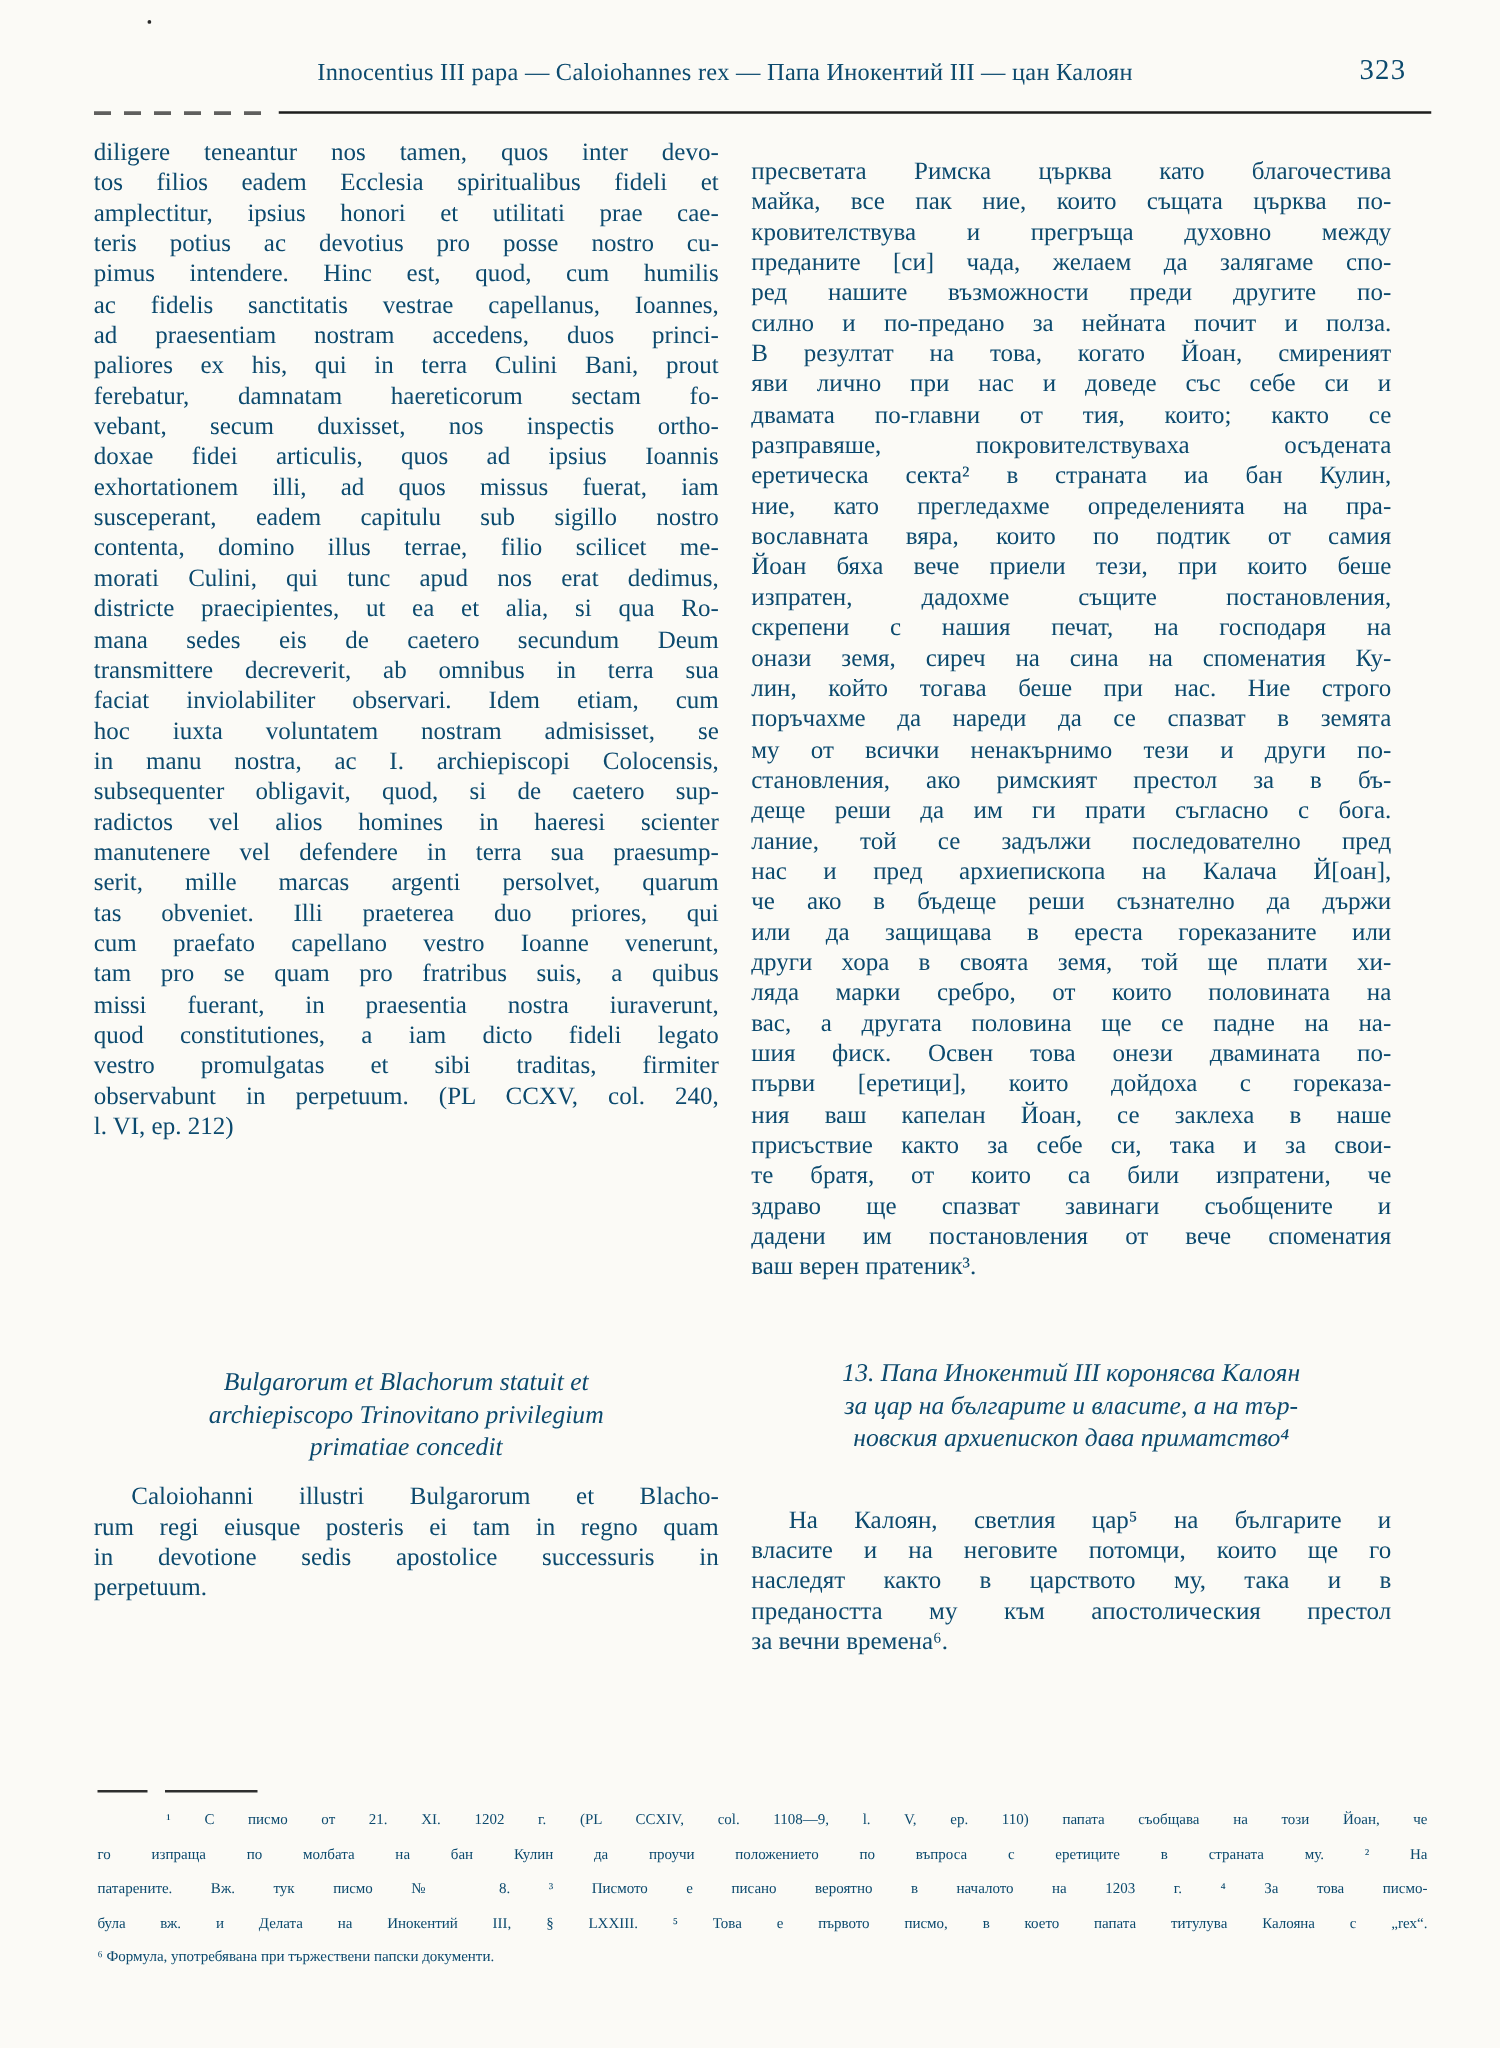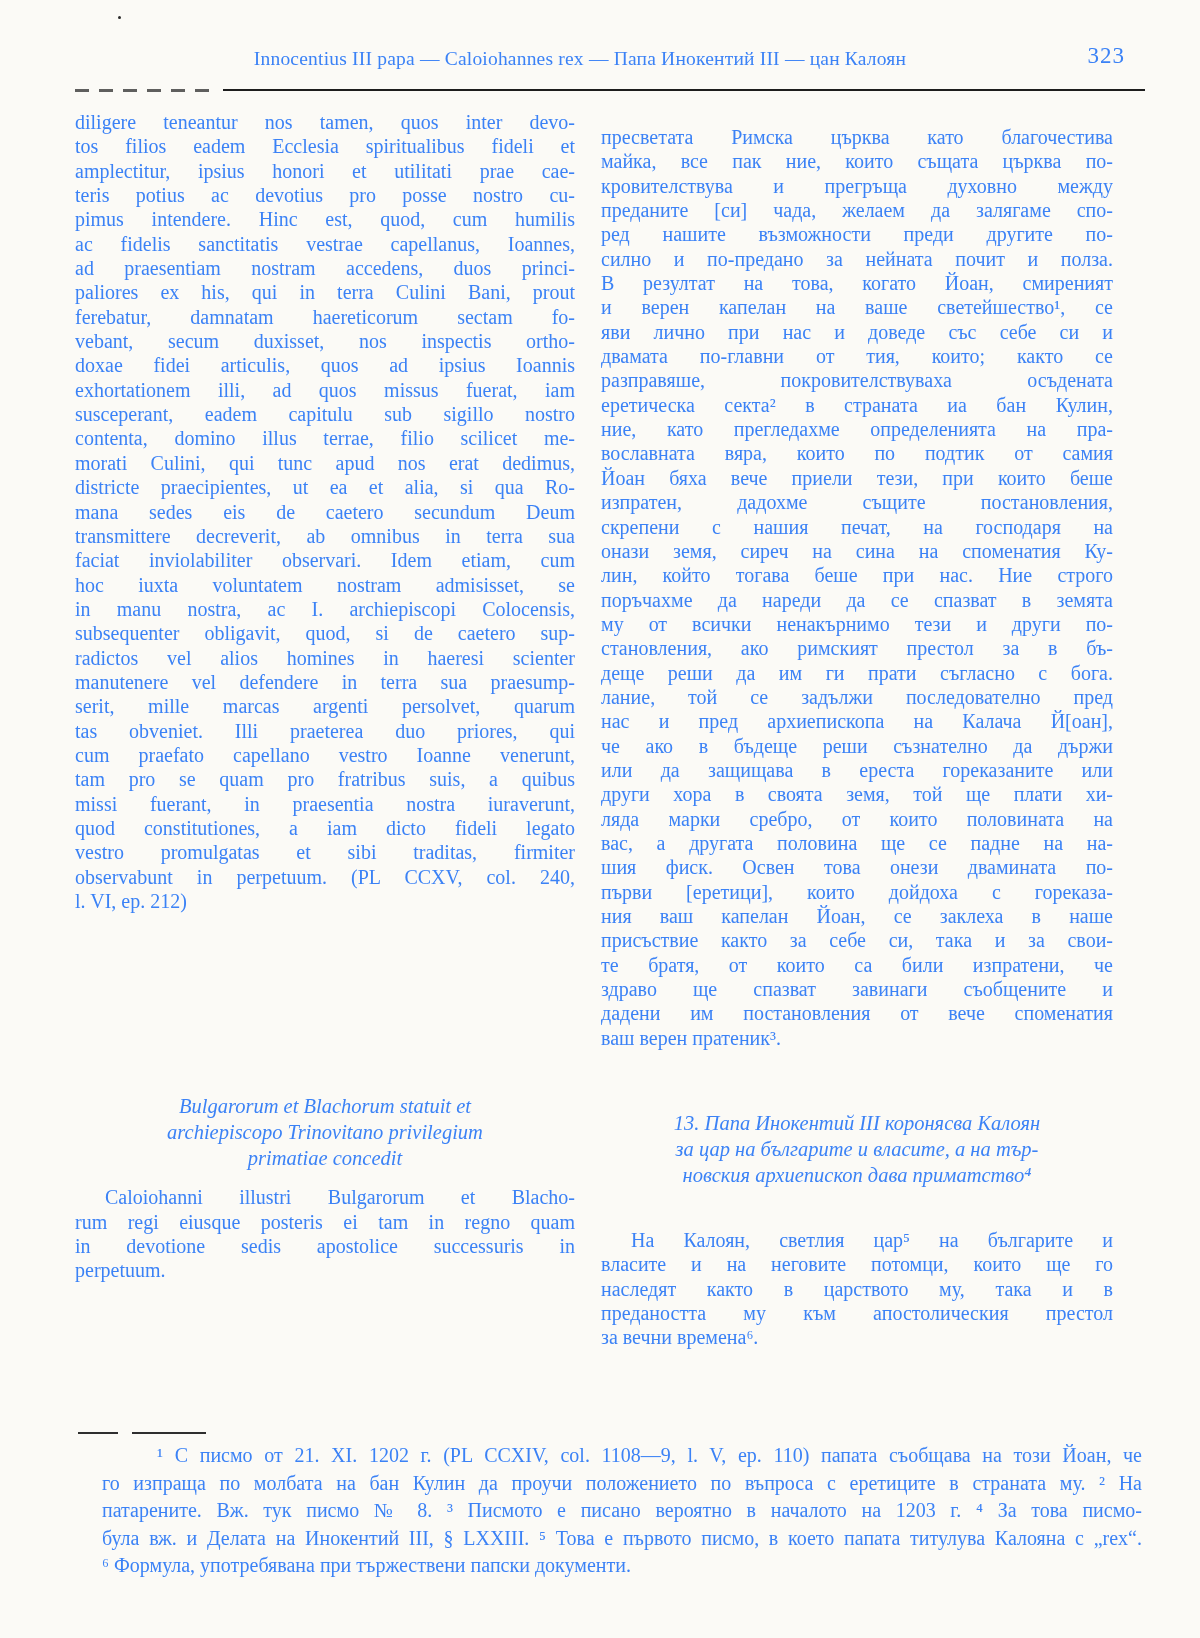--- a/index.html
+++ b/index.html
@@ -1,20 +1,20 @@
 <!DOCTYPE html>
 <html><head>
 <meta charset="utf-8">
 <style>
   html,body{margin:0;padding:0;background:#e8e6e0;}
   .page{
     position:relative;
     width:1200px;height:1638px;
     background:#fbfaf6;
-    color:#3b82f6;
+    color:#0c4a6e;
     font-family:"Liberation Serif","DejaVu Serif",serif;
     overflow:hidden;
   }
   .speck{position:absolute;background:#2a2a2a;border-radius:50%;}
   .header{position:absolute;top:48px;left:75px;width:1070px;height:30px;}
   .header-title{
     text-align:center;font-size:19.5px;letter-spacing:.2px;
     padding-right:60px;white-space:nowrap;
   }
   .page-number{position:absolute;right:20px;top:-5px;font-size:23px;letter-spacing:1px;}
@@ -36,21 +36,21 @@
   .left-heading{margin-top:180px;}
   .right-heading{margin-top:60px;}
   .left-para2{margin-top:14px;}
   .right-para2{margin-top:40px;}
   .indent-first .tline:first-child{text-indent:30px;}
   .footnotes{position:absolute;top:1432px;left:78px;width:1064px;}
   .fn-sep{display:flex;gap:14px;height:2px;}
   .fn-sep span{display:block;height:2px;background:#2e2e2e;}
   .fn-dash-1{width:40px;}
   .fn-dash-2{width:74px;}
-  .fn-text{margin-top:8px;font-size:20px;line-height:27.6px;margin-left:24px;}
+  .fn-text{margin-top:8px;font-size:12px;line-height:27.6px;}
   .fn-text .tline:first-child{text-indent:55px;}
 </style>
 </head>
 <body>
 
 <div class="page">
 
   <div class="speck" style="left:118px;top:16px;width:3px;height:3px;"></div>
 
   <div class="header">
@@ -116,21 +116,20 @@
 
     <div class="col-right bodytext">
       <div class="para">
           <div class="tline">пресветата Римска църква като благочестива</div>
           <div class="tline">майка, все пак ние, които същата църква по-</div>
           <div class="tline">кровителствува и прегръща духовно между</div>
           <div class="tline">преданите [си] чада, желаем да залягаме спо-</div>
           <div class="tline">ред нашите възможности преди другите по-</div>
           <div class="tline">силно и по-предано за нейната почит и полза.</div>
           <div class="tline">В резултат на това, когато Йоан, смиреният</div>
-          <div class="tline">и верен капелан на ваше светейшество¹, се</div>
           <div class="tline">яви лично при нас и доведе със себе си и</div>
           <div class="tline">двамата по-главни от тия, които; както се</div>
           <div class="tline">разправяше, покровителствуваха осъдената</div>
           <div class="tline">еретическа секта² в страната иа бан Кулин,</div>
           <div class="tline">ние, като прегледахме определенията на пра-</div>
           <div class="tline">вославната вяра, които по подтик от самия</div>
           <div class="tline">Йоан бяха вече приели тези, при които беше</div>
           <div class="tline">изпратен, дадохме същите постановления,</div>
           <div class="tline">скрепени с нашия печат, на господаря на</div>
           <div class="tline">онази земя, сиреч на сина на споменатия Ку-</div>

